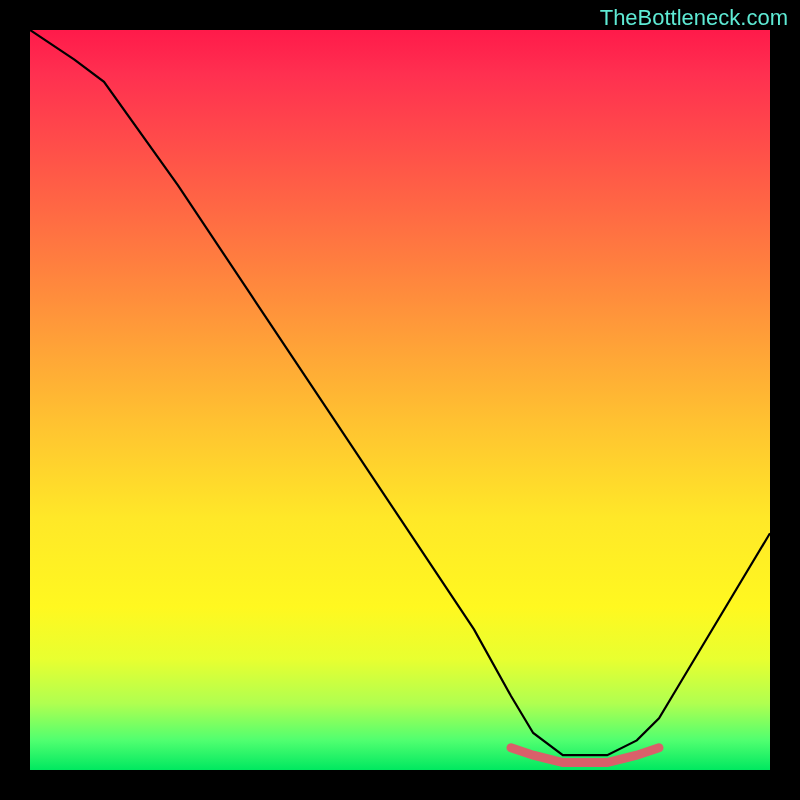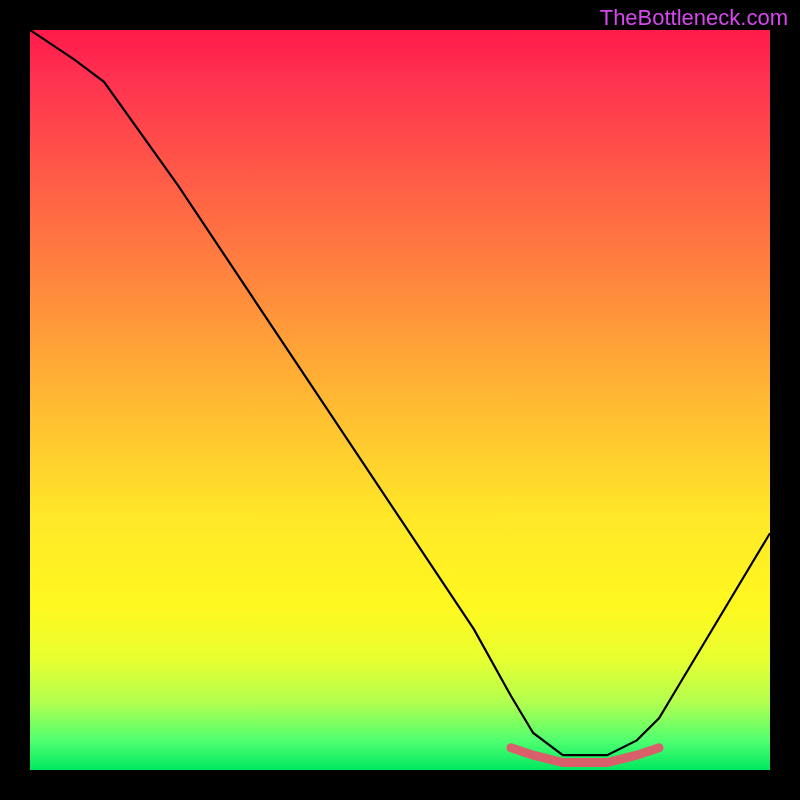--- a/index.html
+++ b/index.html
@@ -8,21 +8,21 @@
     width: 800px;
     height: 800px;
     background: #000;
     font-family: Arial, sans-serif;
     position: relative;
   }
   .watermark {
     position: absolute;
     top: 5px;
     right: 12px;
-    color: #d946ef;
+    color: #5eead4;
     font-size: 22px;
     z-index: 10;
   }
   .plot-area {
     position: absolute;
     left: 30px;
     top: 30px;
     width: 740px;
     height: 740px;
     overflow: hidden;

